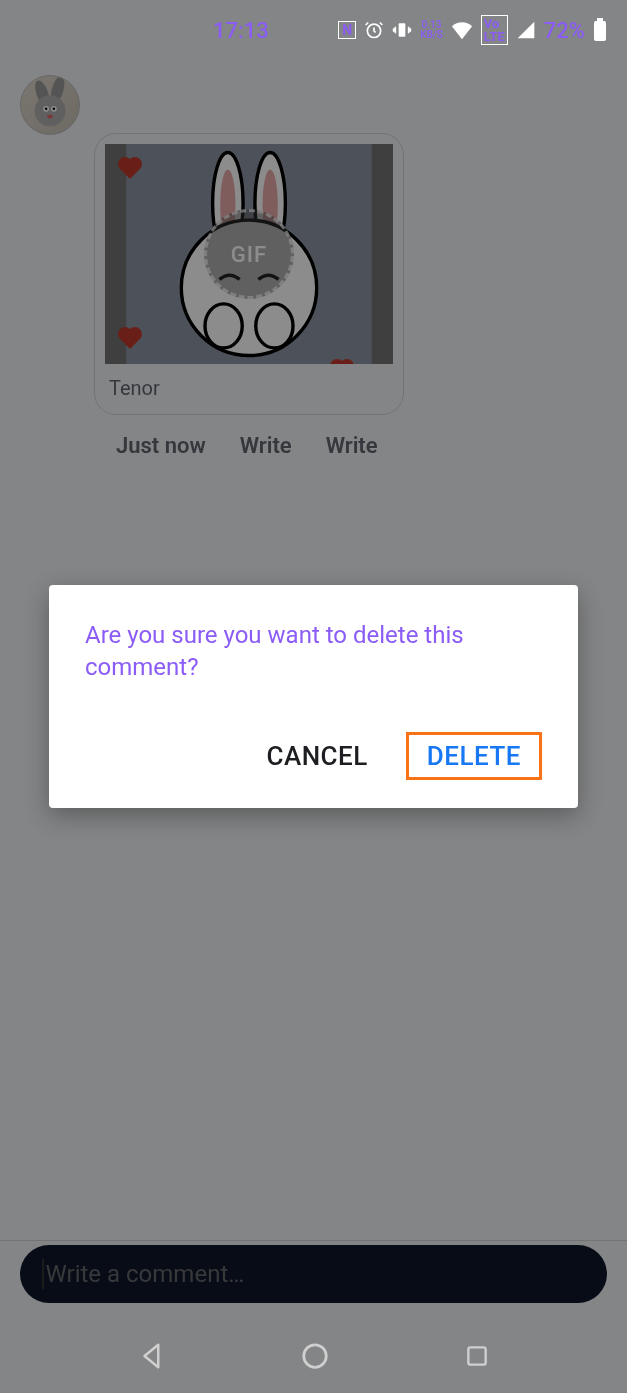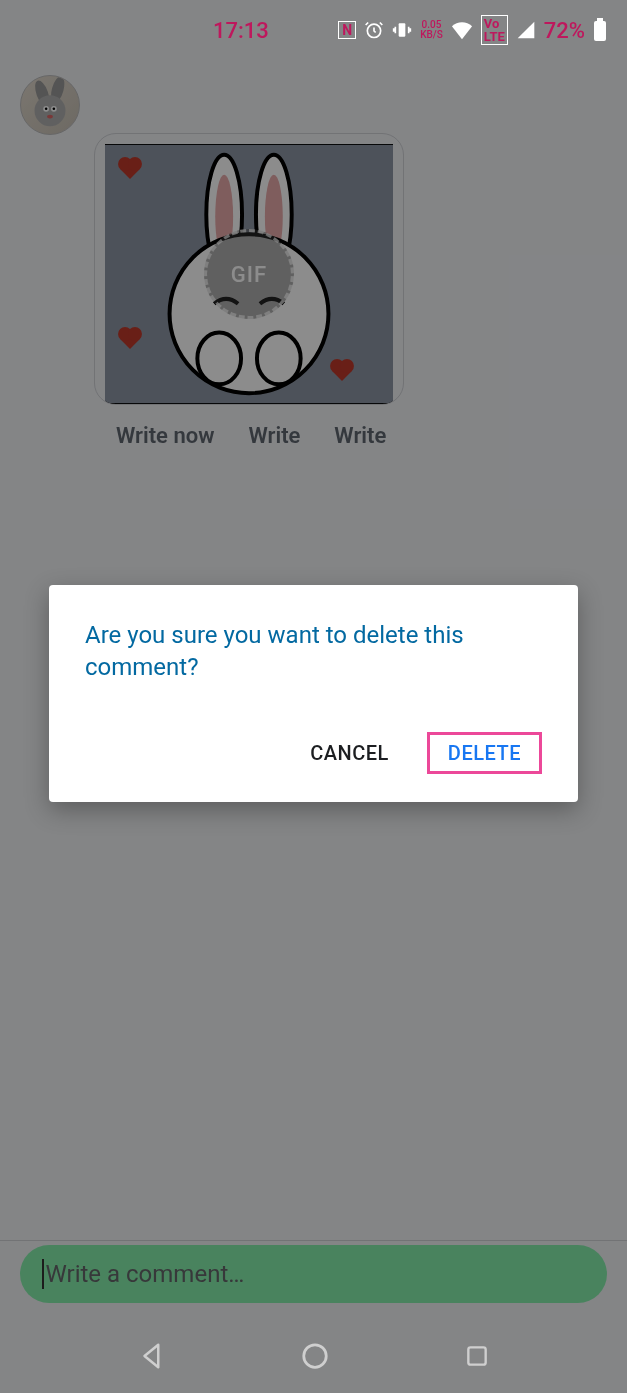--- a/index.html
+++ b/index.html
@@ -26,21 +26,21 @@
 
     
     .status-bar {
       position: absolute;
       top: 0; left: 0; right: 0;
       height: 60px;
       display: flex;
       align-items: center;
       justify-content: flex-end;
       padding: 0 20px;
-      color: #be185d;
+      color: #8b5cf6;
       font-weight: 500;
       z-index: 10;
     }
     .status-time {
       position: absolute;
       left: 50%;
       transform: translateX(-50%);
       font-size: 22px;
       left: 213px;
       transform: none;
@@ -102,22 +102,22 @@
       border: 1px solid #cfd1d5;
       border-radius: 22px;
       overflow: hidden;
       background: #f0f2f5;
     }
     .gif-area {
       padding: 10px 10px 0 10px;
     }
     .gif-img {
       width: 100%;
-      height: 260px;
-      background: #000000;
+      height: 220px;
+      background: #737373;
       position: relative;
       overflow:hidden;
     }
     .gif-badge {
       position:absolute;
       top:50%; left:50%;
       transform:translate(-50%,-50%);
       width:90px; height:90px;
       border-radius:50%;
       border: 3px dashed rgba(255,255,255,0.7);
@@ -163,53 +163,53 @@
       right: 49px;
       top: 585px;
       background: #fff;
       border-radius: 4px;
       box-shadow: 0 8px 24px rgba(0,0,0,0.3);
       z-index: 20;
       padding: 34px 36px 28px;
     }
     .dialog-text {
       font-size: 24px;
-      color: #0369a1;
+      color: #8b5cf6;
       line-height: 1.35;
     }
     .dialog-actions {
       display:flex;
       justify-content:flex-end;
       gap: 24px;
       margin-top: 48px;
       align-items:center;
     }
     .dlg-btn {
-      font-size: 20px;
+      font-size: 26px;
       font-weight: 500;
       letter-spacing: 0.5px;
       padding: 8px 14px;
       cursor: pointer;
       background:none;
       border:none;
     }
     .btn-cancel { color:#1c1e21; }
     .btn-delete {
       color:#1877f2;
-      border: 3px solid #ec4899;
+      border: 3px solid #f97316;
       padding: 6px 18px;
     }
 
     
     .comment-input-bar {
       position:absolute;
       left:20px; right:20px;
       bottom: 90px;
       height: 58px;
-      background: #86efac;
+      background: #0f172a;
       border-radius: 30px;
       display:flex;
       align-items:center;
       padding: 0 22px;
       color:#65676b;
       font-size:24px;
       z-index:1;
     }
     .comment-input-bar .cursor-line {
       width:1.5px; height:30px; background:#333; margin-right:2px;
@@ -271,24 +271,25 @@
           <ellipse cx="175" cy="215" rx="22" ry="26" fill="#fff" stroke="#000" stroke-width="4"></ellipse>
         </svg>
         <div class="heart" style="top:18px;left:18px;"></div>
         <div class="heart" style="top:188px;left:18px;"></div>
         <div class="heart" style="top:220px;left:230px;"></div>
         <div class="gif-badge">
           <span>GIF</span>
         </div>
       </div>
     </div>
+    <div class="tenor-bar">Tenor</div>
   </div>
 
   <div class="comment-actions">
-    <span>Write now</span>
+    <span>Just now</span>
     <span>Write</span>
     <span>Write</span>
   </div>
 </div>
 
 <div class="divider-top-input"></div>
 
 <div class="comment-input-bar">
   <span class="cursor-line"></span>
   <span>Write a comment…</span>
@@ -306,21 +307,21 @@
           <path d="M12 9v4l2 2M5 3l-3 3M22 6l-3-3"></path>
         </svg>
     </span>
     <span class="status-icon">
       <svg width="20" height="20" viewBox="0 0 24 24" fill="#fff">
           <rect x="8" y="4" width="8" height="16" rx="1"></rect>
           <path d="M4 8v8M2 10v4M20 8v8M22 10v4" stroke="#fff" stroke-width="2"></path>
         </svg>
     </span>
     <span class="status-kbs">
-      <span>0.05</span>
+      <span>0.13</span>
       <span>KB/S</span>
     </span>
     <span class="status-icon">
       <svg width="22" height="20" viewBox="0 0 24 20" fill="#fff">
           <path d="M12 20L1 6c6-6 16-6 22 0L12 20z"></path>
         </svg>
     </span>
     <span class="status-lte">Vo<br>LTE</span>
     <span class="status-icon">
       <svg width="20" height="20" viewBox="0 0 24 24" fill="#fff">

